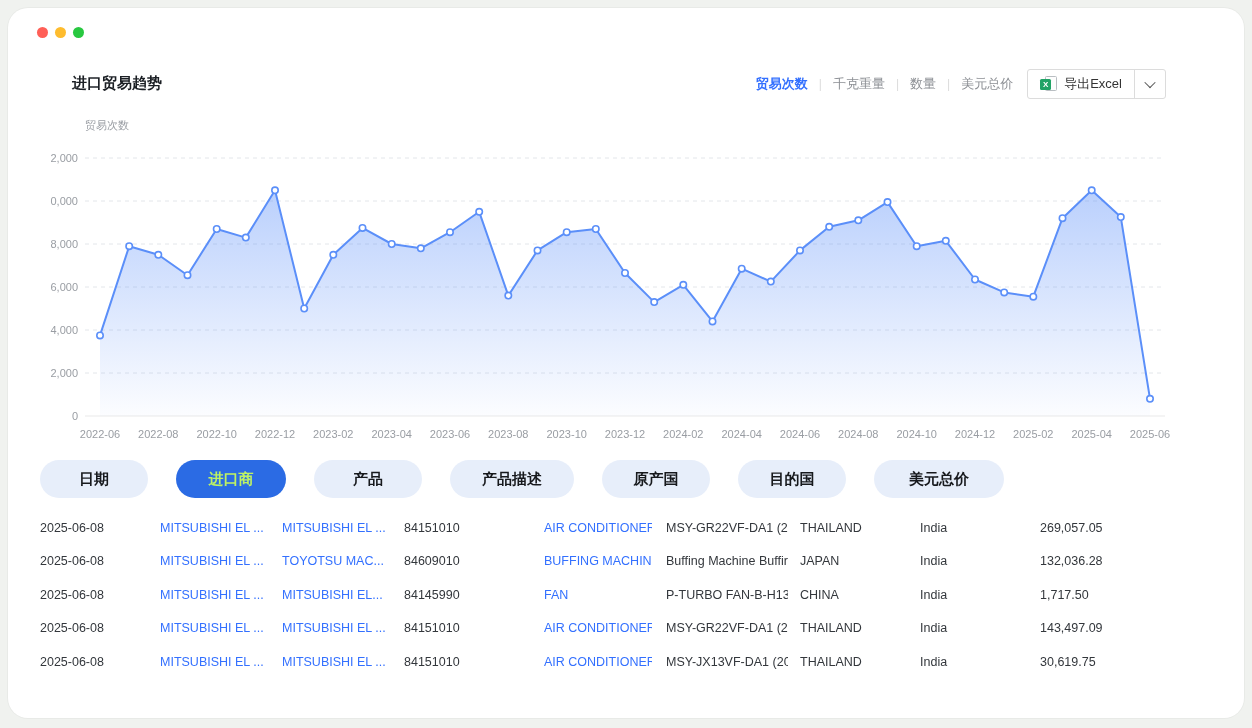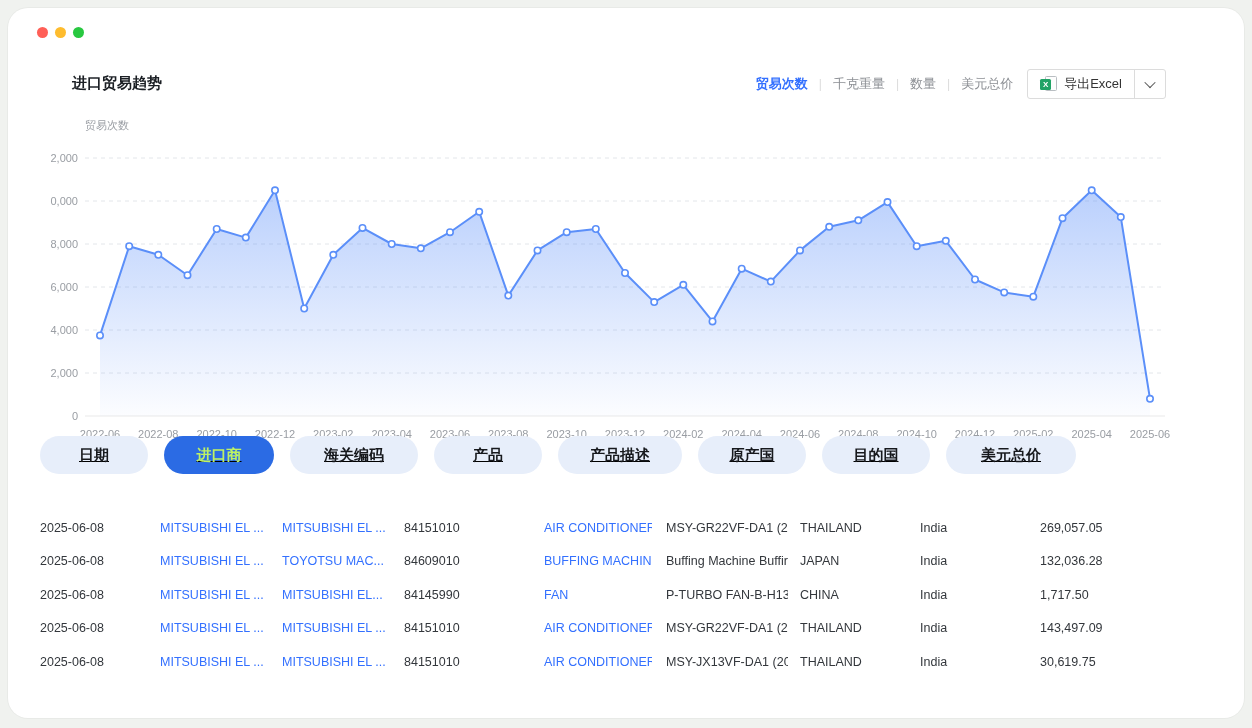--- a/index.html
+++ b/index.html
@@ -25,21 +25,21 @@
   .caret { width:8px; height:8px; border-right:1.5px solid #555; border-bottom:1.5px solid #555; transform:rotate(45deg) translate(-1px,-1px); }
   .excel-icon { position:relative; width:17px; height:16px; }
   .excel-page { position:absolute; right:0; top:0; width:12px; height:15px; background:#fdfdfd; border:1px solid #b9bec2; border-radius:1.5px; }
   .excel-block { position:absolute; left:0; top:3px; width:11px; height:11px; background:#21A366; border-radius:1.5px; color:#fff; font-size:8px; font-weight:bold; line-height:11px; text-align:center; }
 
   
   .y-axis-title { position:absolute; left:77px; top:110px; font-size:11px; color:#999da3; }
   .chart-svg { position:absolute; left:42px; top:112px; }
 
   
-  .chips { position:absolute; left:32px; top:428px; display:flex; gap:16px;text-decoration:underline; }
+  .chips { position:absolute; left:32px; top:452px; display:flex; gap:28px; }
   .chip { height:38px; border-radius:19px; background:#E7EEFA; color:#17191d; font-size:15px; font-weight:bold; display:flex; align-items:center; justify-content:center; cursor:pointer; }
   .chip.active { background:#2B6BE4; color:#bef264; }
 
   
   .table { position:absolute; left:32px; top:503px; }
   .trow { display:grid; grid-template-columns:108px 110px 110px 128px 108px 124px 108px 108px 130px; column-gap:12px; height:33.5px; align-items:center; }
   .cell { font-size:12.5px; color:#33373c; text-align:left; white-space:nowrap; overflow:hidden; }
   .cell.link { color:#3370FF; cursor:pointer; }
   .cell.left { text-align:left; padding-left:2px; }
   .cell.num { text-align:left; padding-right:60px; }
@@ -160,21 +160,20 @@
       <text x="866.7" y="318" text-anchor="middle" font-size="11" fill="#999da3">2024-10</text>
       <text x="925.0" y="318" text-anchor="middle" font-size="11" fill="#999da3">2024-12</text>
       <text x="983.3" y="318" text-anchor="middle" font-size="11" fill="#999da3">2025-02</text>
       <text x="1041.7" y="318" text-anchor="middle" font-size="11" fill="#999da3">2025-04</text>
       <text x="1100.0" y="318" text-anchor="middle" font-size="11" fill="#999da3">2025-06</text>
     </svg>
 
   <div class="chips">
       <div class="chip" style="width: 108px;">日期</div>
       <div class="chip active" style="width: 110px;">进口商</div>
-      <div class="chip" style="width: 128px;">海关编码</div>
       <div class="chip" style="width: 108px;">产品</div>
       <div class="chip" style="width: 124px;">产品描述</div>
       <div class="chip" style="width: 108px;">原产国</div>
       <div class="chip" style="width: 108px;">目的国</div>
       <div class="chip" style="width: 130px;">美元总价</div>
     </div>
 
   <div class="table">
       <div class="trow">
         <div class="cell">2025-06-08</div>

